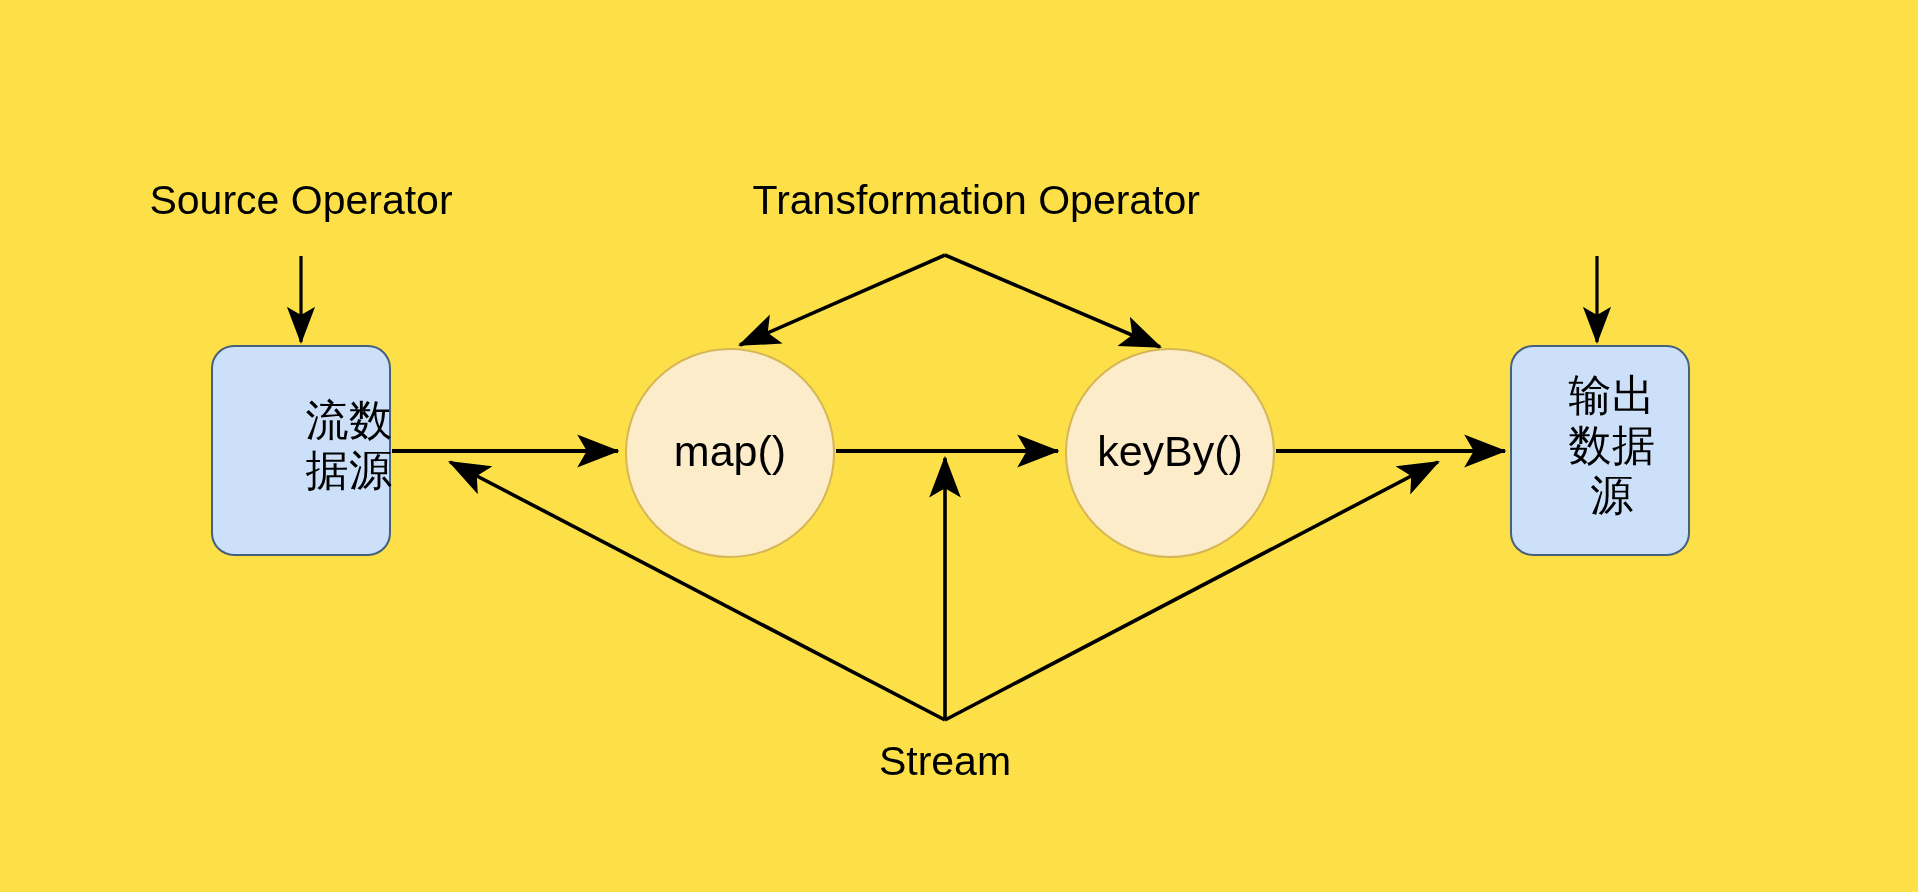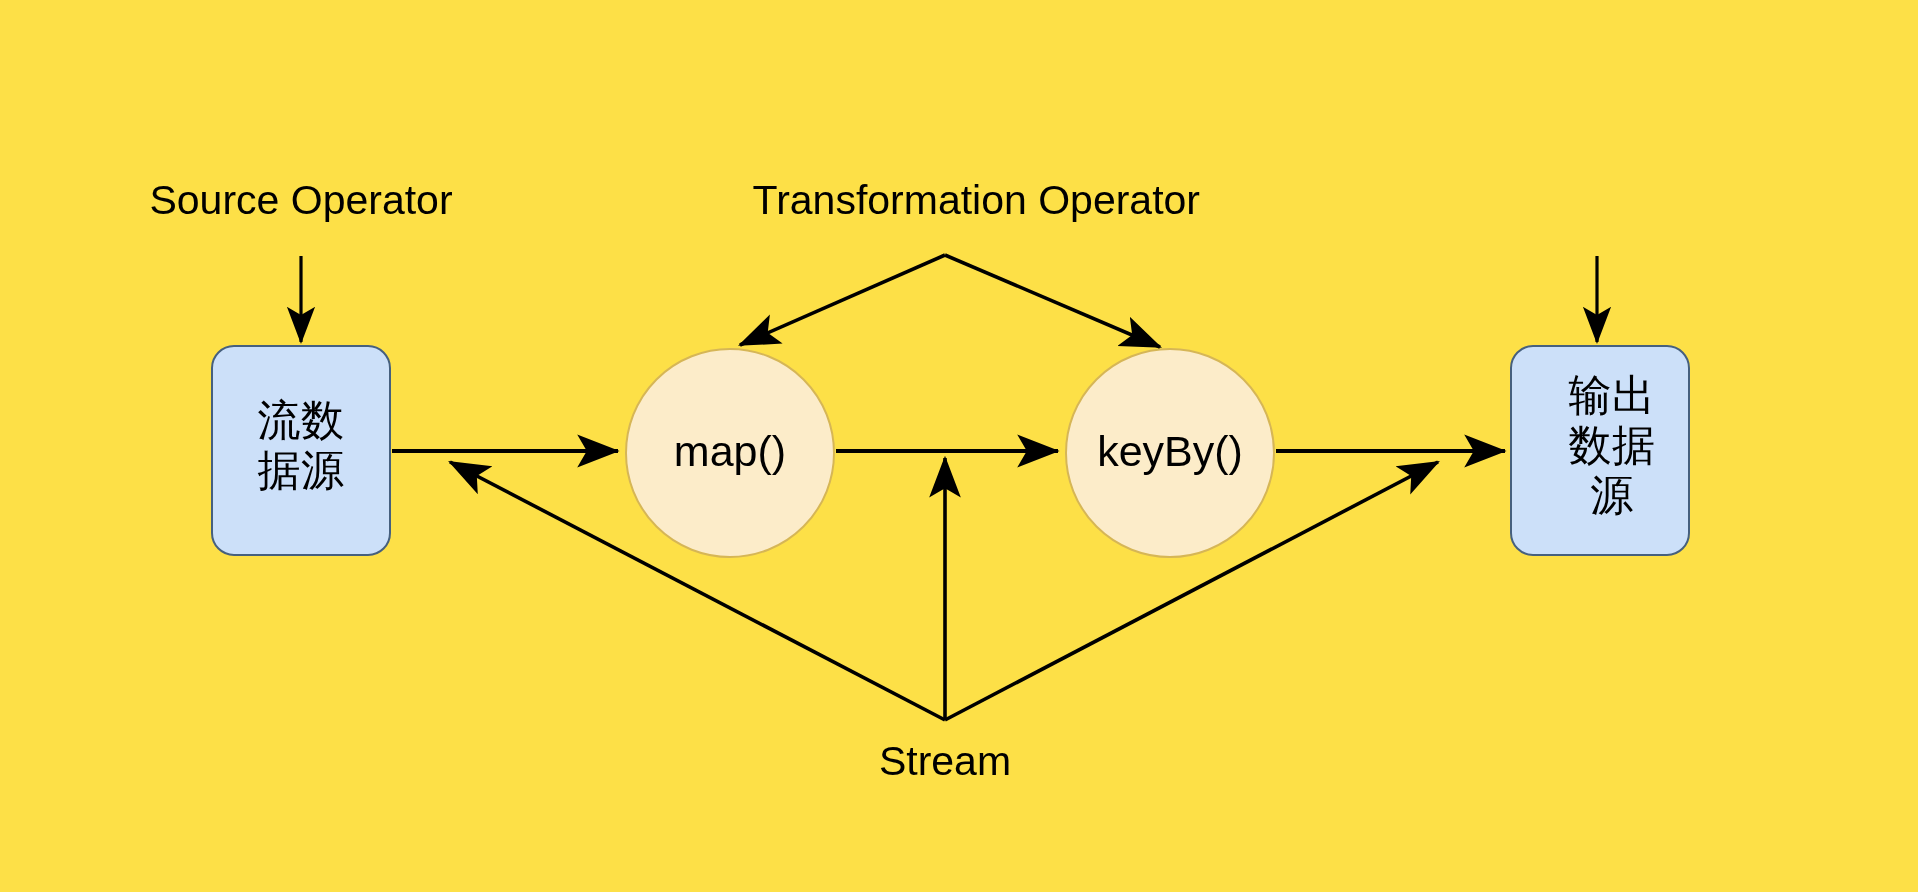--- a/index.html
+++ b/index.html
@@ -90,21 +90,21 @@
     <line x1="945" y1="720" x2="1438" y2="462" stroke="#000000" stroke-width="3.6" marker-end="url(#arrowhead-thin)"></line>
   </svg>
 
   <div class="annot-label" style="left: 146px; top: 177px; width: 310px;">Source Operator</div>
 
   <div class="annot-label" style="left: 690px; top: 177px; width: 510px; text-align: right;">Transformation Operator</div>
 
 
   <div class="annot-label" style="left: 845px; top: 738px; width: 200px;">Stream</div>
 
-  <div class="node-label cjk-label" style="left: 212px; top: 396px; width: 178px;">流数
+  <div class="node-label cjk-label" style="left: 212px; top: 396px; width: 178px; padding-left: 48px;">流数
 据源</div>
 
   <div class="node-label fn-label" style="left: 610px; top: 427px; width: 240px;">map()</div>
 
   <div class="node-label fn-label" style="left: 1040px; top: 427px; width: 260px;">keyBy()</div>
 
   <div class="node-label cjk-label" style="left: 1511px; top: 371px; width: 202px;">输出
 数据
 源</div>
 

